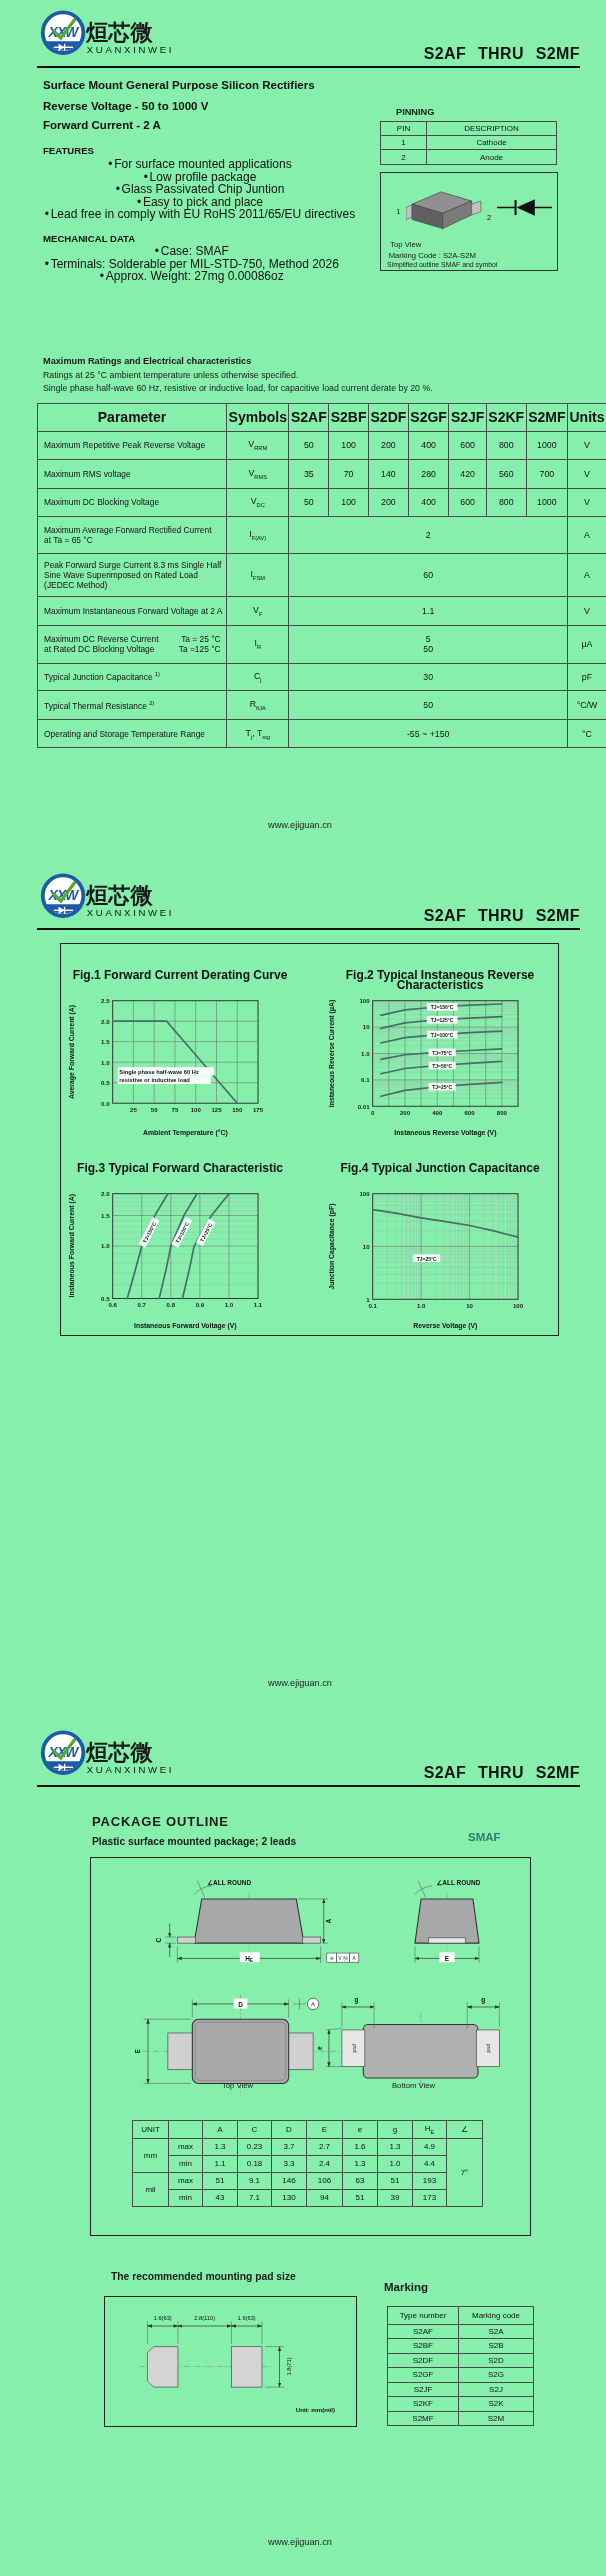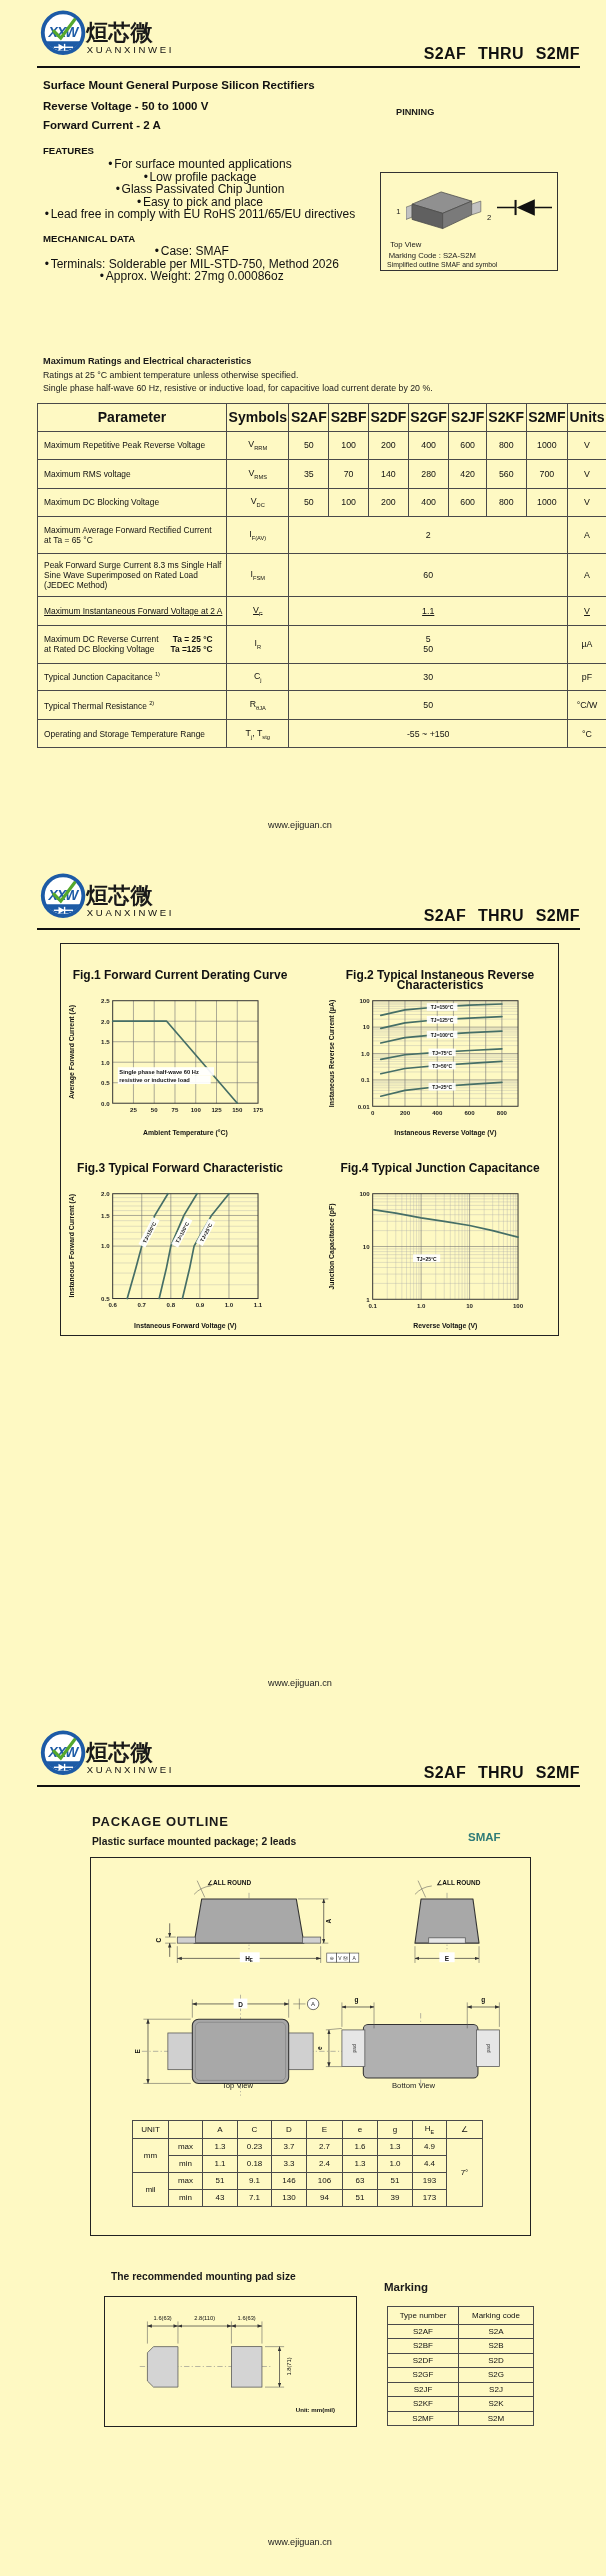--- a/index.html
+++ b/index.html
@@ -1,16 +1,16 @@
 <!DOCTYPE html>
 <html style="font-size:12.2px"><head>
 <meta charset="utf-8">
 <style>
   html,body{margin:0;padding:0;background:#fff;}
-  #doc{position:relative;width:607px;height:2576px;background:#fef9c3;overflow:hidden;
+  #doc{position:relative;width:607px;height:2576px;background:#86efac;overflow:hidden;
        font-family:"Liberation Sans",sans-serif;color:#1a1a1a;}
   .abs{position:absolute;}
   .b{font-weight:bold;}
   
   .sheet-header{position:absolute;left:37px;width:543px;height:58px;border-bottom:2.3px solid #111;}
   .logo-wrap{position:absolute;left:3.1px;top:1.5px;}
   .doc-title{position:absolute;right:0;bottom:3.1px;font-weight:bold;font-size:16px;color:#111;
              letter-spacing:0.4px;word-spacing:6.9px;}
   .footer{position:absolute;left:0;width:600px;text-align:center;font-size:9.2px;color:#222;}
   
@@ -19,21 +19,21 @@
   .bullets{position:absolute;left:43px;font-size:12px;line-height:12.6px;color:#111;text-align:center;}
   .bullet .blt{display:inline-block;width:7.7px;}
   
   table{border-collapse:collapse;table-layout:fixed;}
   .ptable{position:absolute;border:1.1px solid #333;}
   .ptable td{border:0.8px solid #4a4a4a;font-size:8px;text-align:center;padding:0 1.5px;color:#111;}
   .rtable{position:absolute;left:37px;top:403px;border:1.5px solid #333;}
   .rtable td{border:0.8px solid #4a4a4a;font-size:8.8px;text-align:center;padding:0 1.5px;color:#111;}
   .rtable td.param{text-align:left;padding-left:6.1px;font-size:8.4px;}
   .rtable td.param .jline{display:flex;}
-  .rtable td.param .jr{margin-left:auto;padding-right:12px;font-weight:bold;}
+  .rtable td.param .jr{margin-left:auto;padding-right:4px;}
   .rtable sub{font-size:5.7px;}
   .rtable sup{font-size:5.7px;}
   .rt-head td{font-size:14px;}
   .dtable{position:absolute;left:132px;top:2120px;border:1.5px solid #333;}
   .dtable td{border:0.8px solid #4a4a4a;font-size:8px;text-align:center;color:#111;}
   .dtable sub{font-size:5.4px;}
   .mtable{position:absolute;left:387px;top:2306px;border:1.5px solid #333;}
   .mtable td{border:0.8px solid #4a4a4a;font-size:8px;text-align:center;color:#111;}
   .notes{position:absolute;left:41px;top:756px;font-size:8px;line-height:12.2px;color:#111;}
   
@@ -114,20 +114,40 @@
     </div>
 
   <div class="sec-head" style="top:233px">MECHANICAL DATA</div>
   <div class="bullets" style="top:245px">
       <div class="bullet"><span class="blt">•</span><span>Case: SMAF</span></div>
       <div class="bullet"><span class="blt">•</span><span>Terminals: Solderable per MIL-STD-750, Method 2026</span></div>
       <div class="bullet"><span class="blt">•</span><span>Approx. Weight: 27mg  0.00086oz</span></div>
     </div>
 
   <div class="abs b" style="left:396px;top:107px;font-size:9.2px">PINNING</div>
+  <table class="ptable" style="left:380px;top:121px">
+      <colgroup>
+        <col style="width: 46px;">
+        <col style="width: 130px;">
+      </colgroup>
+      <tbody>
+        <tr style="height: 13.8px;">
+          <td>PIN</td>
+          <td>DESCRIPTION</td>
+        </tr>
+        <tr style="height: 14.5px;">
+          <td>1</td>
+          <td>Cathode</td>
+        </tr>
+        <tr style="height: 14.5px;">
+          <td>2</td>
+          <td>Anode</td>
+        </tr>
+      </tbody>
+    </table>
 
   <div class="abs" style="left:380px;top:172px;width:176px;height:97px;border:1.1px solid #333">
     <div class="abs" style="left:15.3px;top:34px;font-size:7.7px">1</div>
     <div class="abs" style="left:106px;top:40px;font-size:7.7px">2</div>
     <svg class="abs" style="left:24.5px;top:10.7px" width="84" height="51" viewBox="0 0 110 66">
       <polygon points="0,30 8,27 8,43 0,46" fill="#c2c2c2" stroke="#555" stroke-width="0.8"></polygon>
       <polygon points="8,26 46,10 86,22 48,38" fill="#909090" stroke="#4a4a4a" stroke-width="1"></polygon>
       <polygon points="8,26 48,38 48,58 8,46" fill="#606060" stroke="#4a4a4a" stroke-width="1"></polygon>
       <polygon points="48,38 86,22 86,40 48,58" fill="#7a7a7a" stroke="#4a4a4a" stroke-width="1"></polygon>
       <polygon points="86,26 98,22 98,36 86,40" fill="#c2c2c2" stroke="#555" stroke-width="0.8"></polygon>
@@ -231,21 +251,21 @@
             <div>Peak Forward Surge Current 8.3 ms Single Half</div>
             <div>Sine Wave Superimposed on Rated Load</div>
             <div>(JEDEC Method)</div>
           </td>
           <td>I<sub>FSM</sub></td>
           <td colspan="7">
             <div>60</div>
           </td>
           <td>A</td>
         </tr>
-        <tr style="height: 29px; text-decoration: underline;">
+        <tr style="height: 29px;">
           <td class="param">
             <div>Maximum Instantaneous Forward Voltage at 2 A</div>
           </td>
           <td>V<sub>F</sub></td>
           <td colspan="7">
             <div>1.1</div>
           </td>
           <td>V</td>
         </tr>
         <tr style="height: 38px;">

